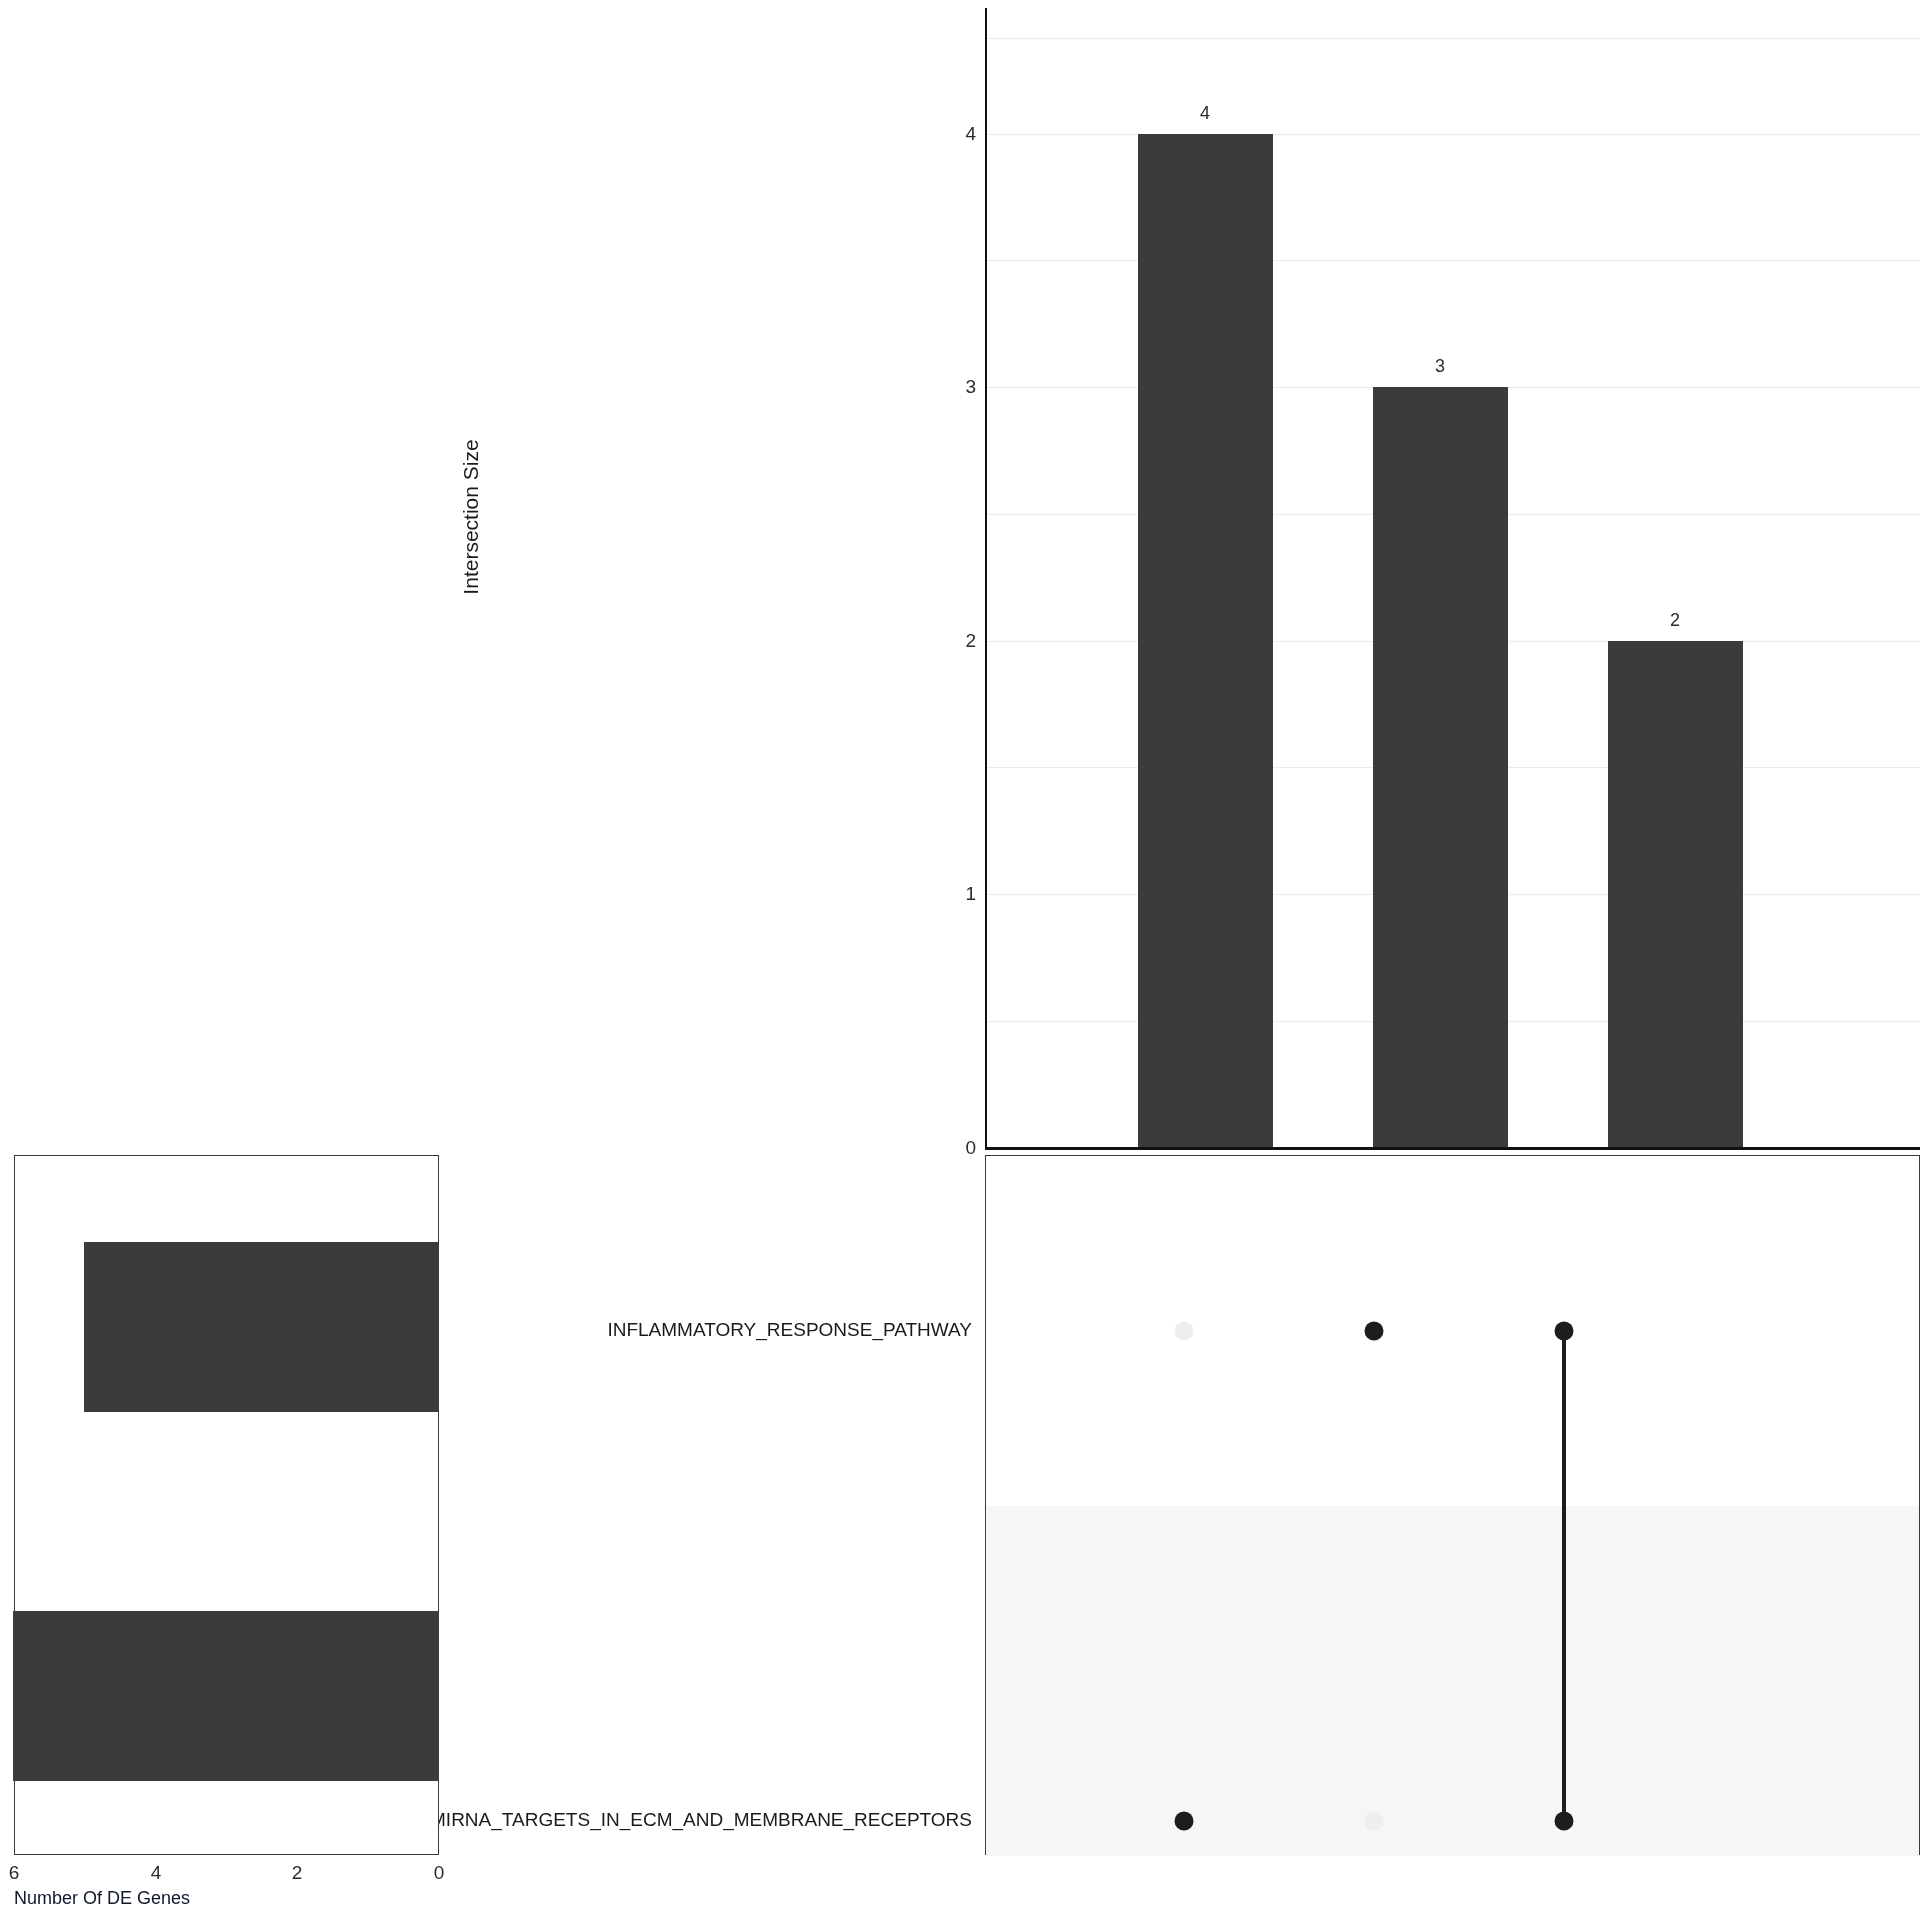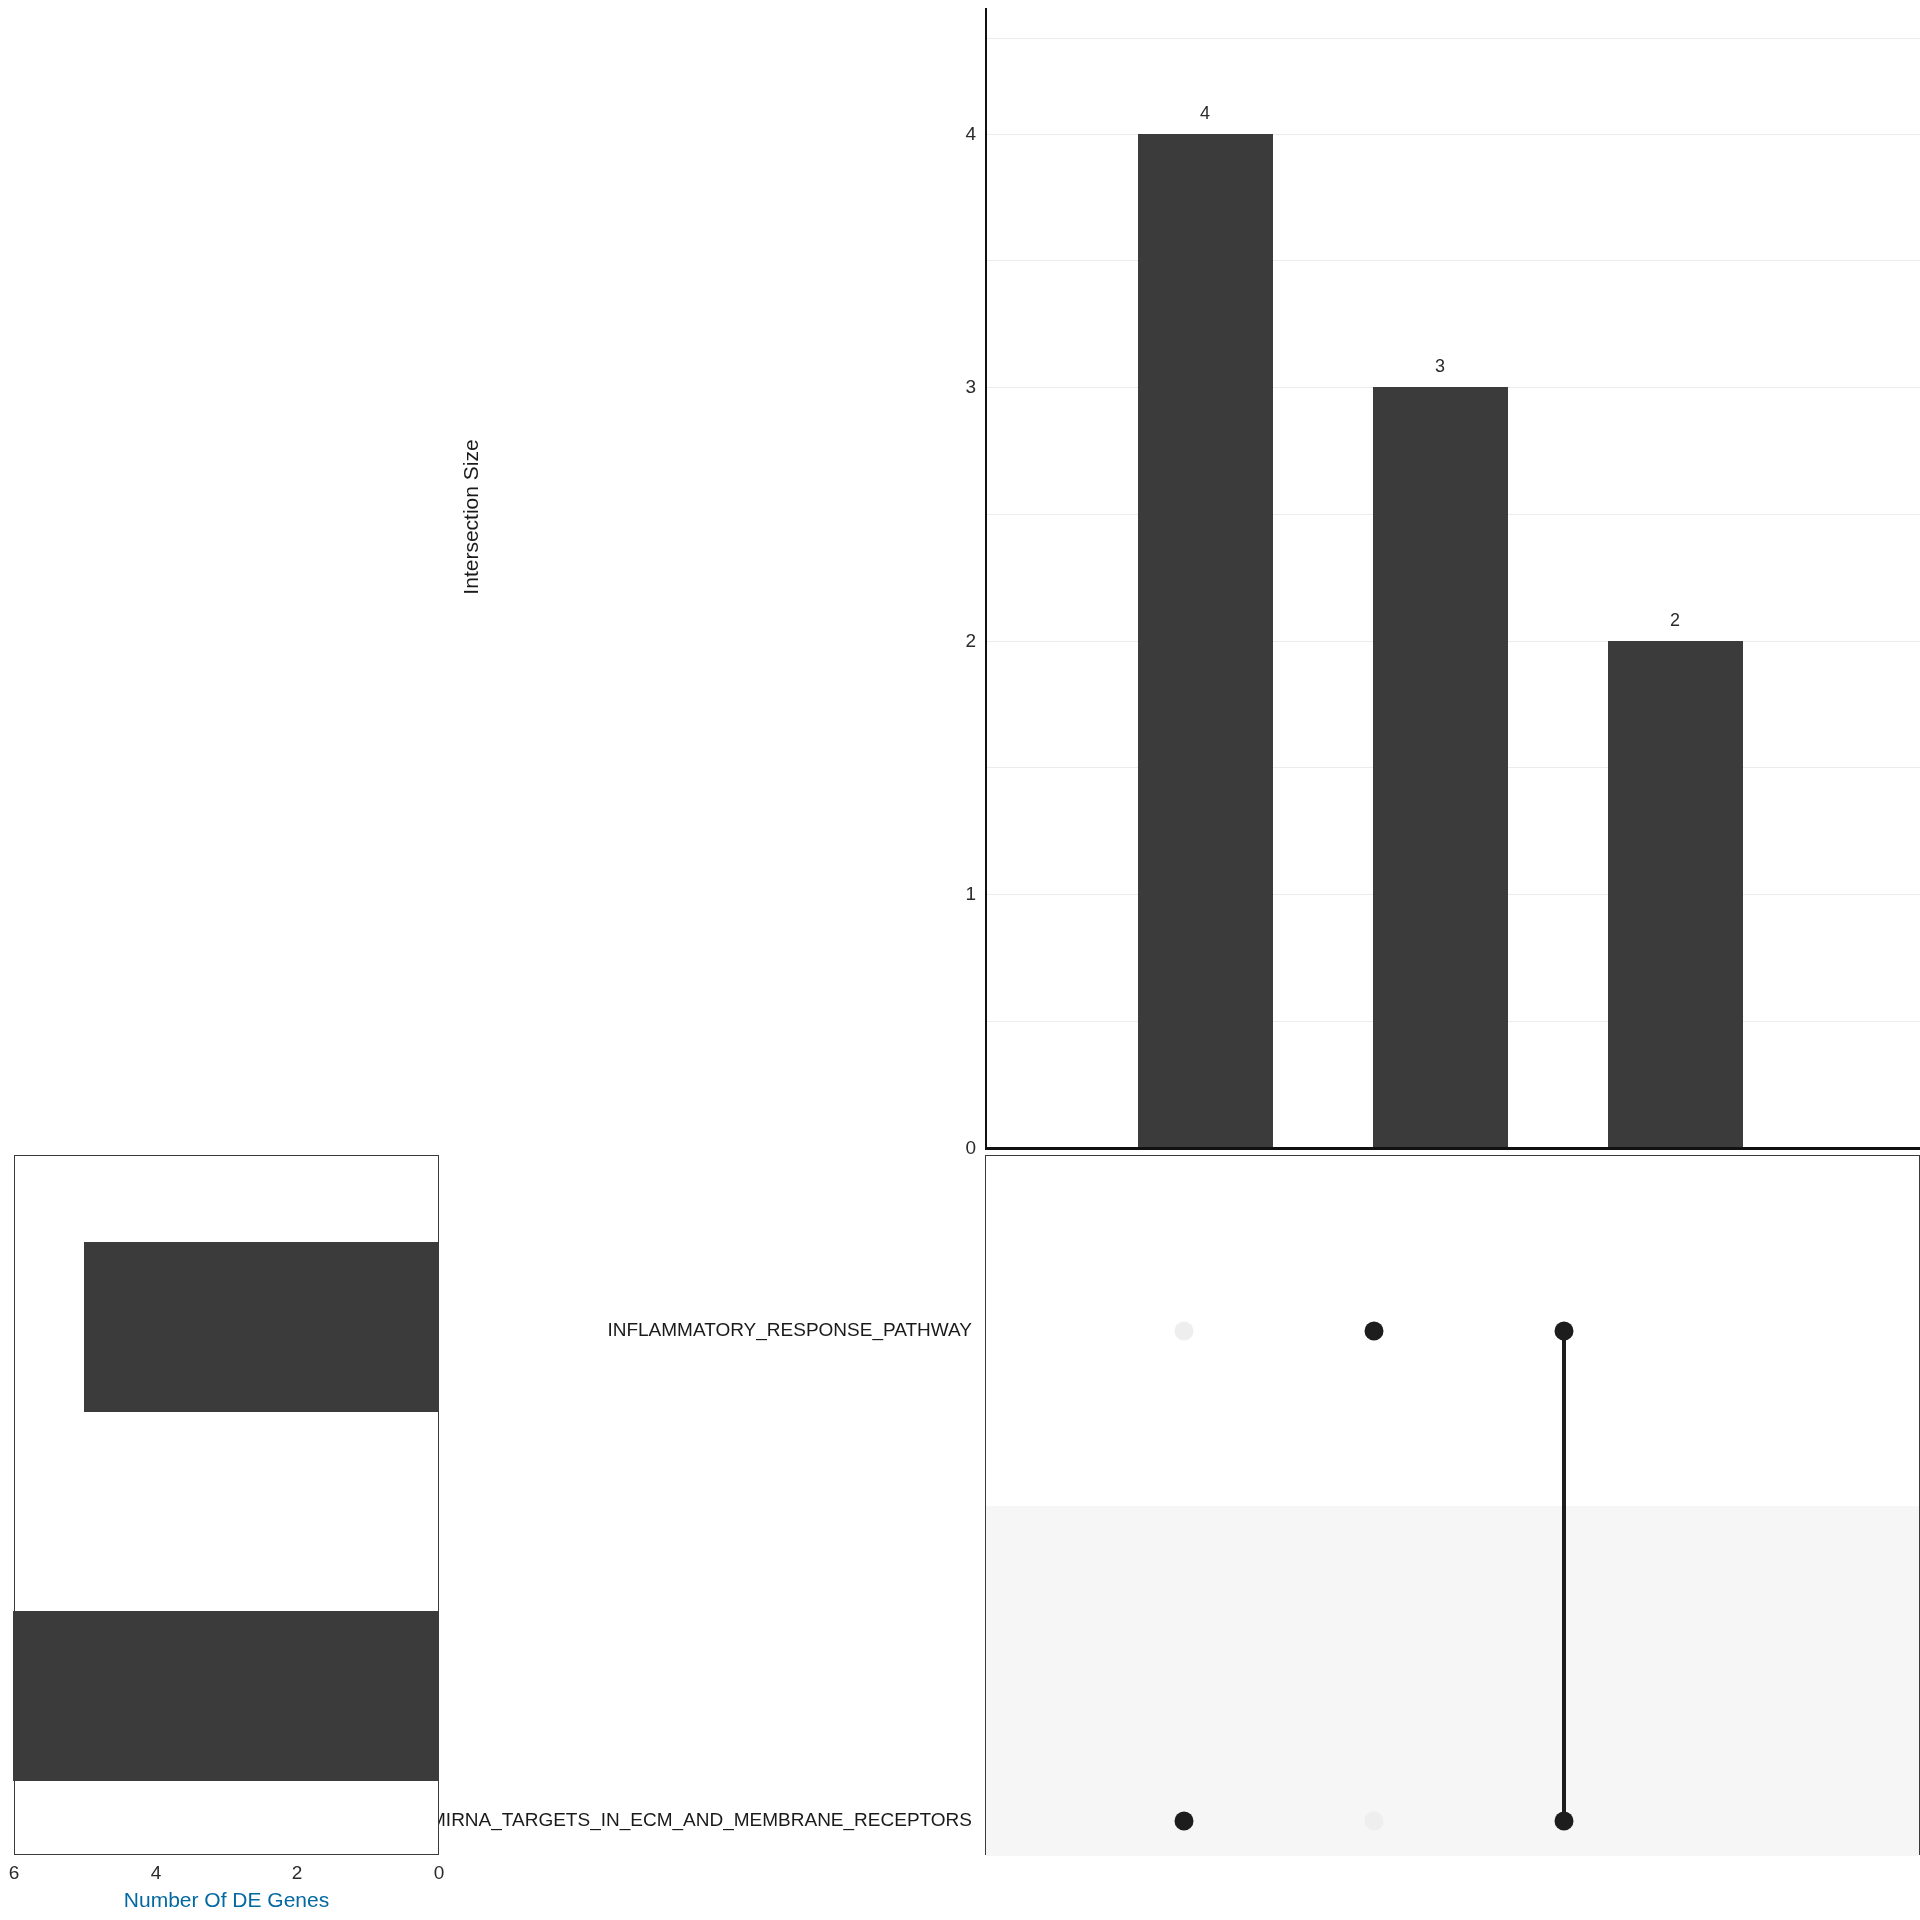--- a/index.html
+++ b/index.html
@@ -147,23 +147,22 @@
     transform: translateX(-50%);
     font-size: 19px;
     color: #2b2b2b;
     white-space: nowrap;
   }
   #setsize-axis-title {
     position: absolute;
     left: 14px;
     top: 1888px;
     width: 425px;
-    text-align: center;
-    font-size: 21px;
-    color: #0369a1;
+    font-size: 18px;
+    color: #0f172a;
     white-space: nowrap;
   }
 
   
   #set-labels {
     position: absolute;
     left: 440px;
     top: 1155px;
     width: 540px;
     height: 700px;

